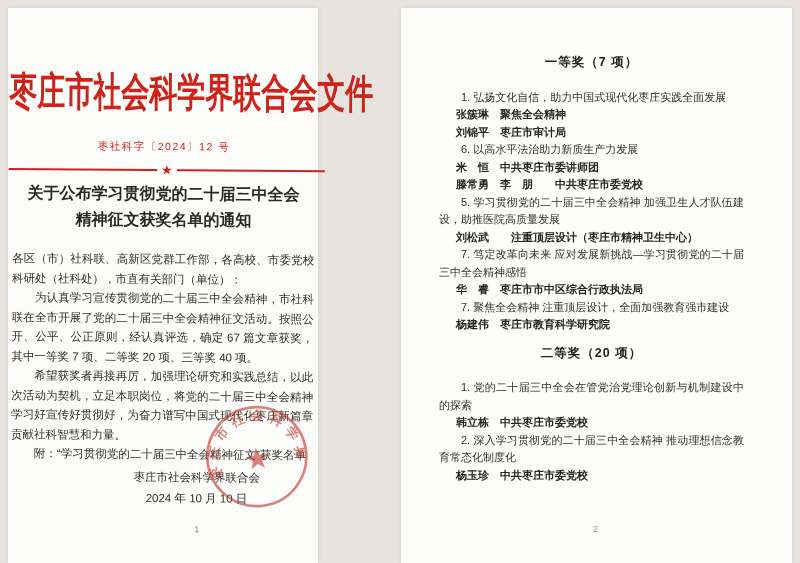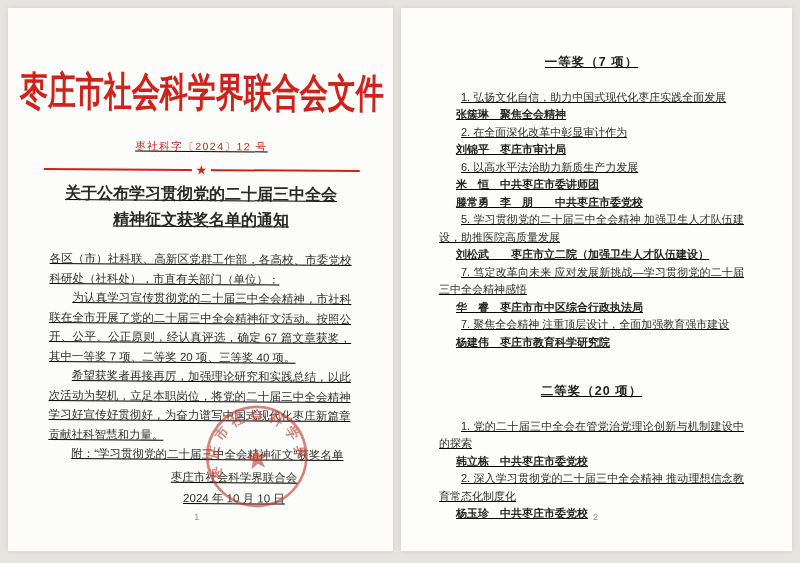--- a/index.html
+++ b/index.html
@@ -6,26 +6,25 @@
   body { width:800px; height:563px; overflow:hidden; }
 
   .screen {
     position:relative; width:800px; height:563px;
     background:#e7e4e0;
     font-family:"Liberation Sans", sans-serif;
     overflow:hidden;
   }
 
   .page {
-    position:absolute; top:8px; bottom:12px;
+    position:absolute; top:8px; bottom:0;
     background:#fcfcfa;
     box-shadow:0 0 5px rgba(0,0,0,0.10);
-    text-decoration:underline;
   }
-  .page-left  { left:8px;  width:385px; }
+  .page-left  { left:8px;  width:310px; }
   .page-right { left:401px; width:391px; background:#fdfdfb; }
 
   
   .p1-inner { position:relative; height:100%; transform:rotate(0.4deg); }
 
   .masthead-wrap { text-align:center; padding-top:58px; }
   .masthead {
     display:inline-block; white-space:nowrap;
     font-family:"Liberation Serif", serif; font-weight:bold;
     font-size:28px; color:#ce231a;
@@ -79,21 +78,21 @@
     padding:46px 48px 0 38px;
     font-size:11px; line-height:17.5px; color:#2f2e2b;
     text-align:justify;
   }
   .award-heading {
     text-align:center; font-weight:bold; font-size:12.5px;
     color:#23221f; margin:0 0 17px 0; letter-spacing:1px;
   }
   .entry-title  { margin:0; text-indent:2em; }
   .entry-winner { margin:0; font-weight:bold; padding-left:17px; color:#262522; }
-  .section-2 { margin-top:32px; }
+  .section-2 { margin-top:11px; }
 </style>
 </head>
 <body>
 
 <div class="screen">
 
   <div class="page page-left">
     <div class="p1-inner">
 
       <div class="masthead-wrap">
@@ -139,30 +138,29 @@
 
   <div class="page page-right">
     <div class="p2-inner">
 
       <div>
         <p class="award-heading">一等奖（7 项）</p>
 
         <p class="entry-title">1. 弘扬文化自信，助力中国式现代化枣庄实践全面发展</p>
         <p class="entry-winner">张簇琳　聚焦全会精神</p>
 
-        <p class="entry-title">2. 在全面深化改革中彰显审计作为</p>
         <p class="entry-winner">刘锦平　枣庄市审计局</p>
 
         <p class="entry-title">6. 以高水平法治助力新质生产力发展</p>
         <p class="entry-winner">米　恒　中共枣庄市委讲师团</p>
 
         <p class="entry-winner">滕常勇　李　朋　　中共枣庄市委党校</p>
 
         <p class="entry-title">5. 学习贯彻党的二十届三中全会精神 加强卫生人才队伍建设，助推医院高质量发展</p>
-        <p class="entry-winner">刘松武　　枣庄市立二院（加强卫生人才队伍建设）</p>
+        <p class="entry-winner">刘松武　　注重顶层设计（枣庄市精神卫生中心）</p>
 
         <p class="entry-title">7. 笃定改革向未来 应对发展新挑战—学习贯彻党的二十届三中全会精神感悟</p>
         <p class="entry-winner">华　睿　枣庄市市中区综合行政执法局</p>
 
         <p class="entry-title">7. 聚焦全会精神 注重顶层设计，全面加强教育强市建设</p>
         <p class="entry-winner">杨建伟　枣庄市教育科学研究院</p>
       </div>
 
       <div class="section-2">
         <p class="award-heading">二等奖（20 项）</p>

